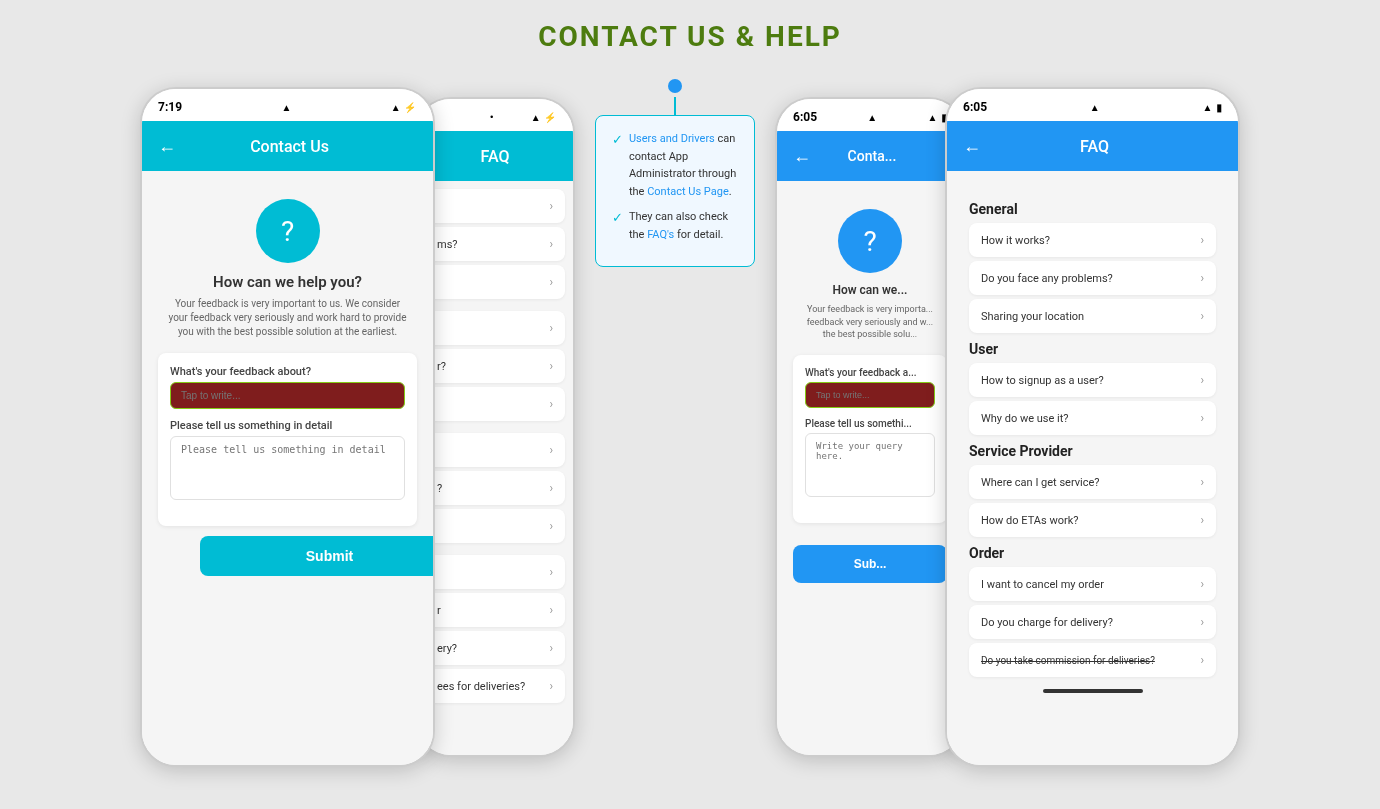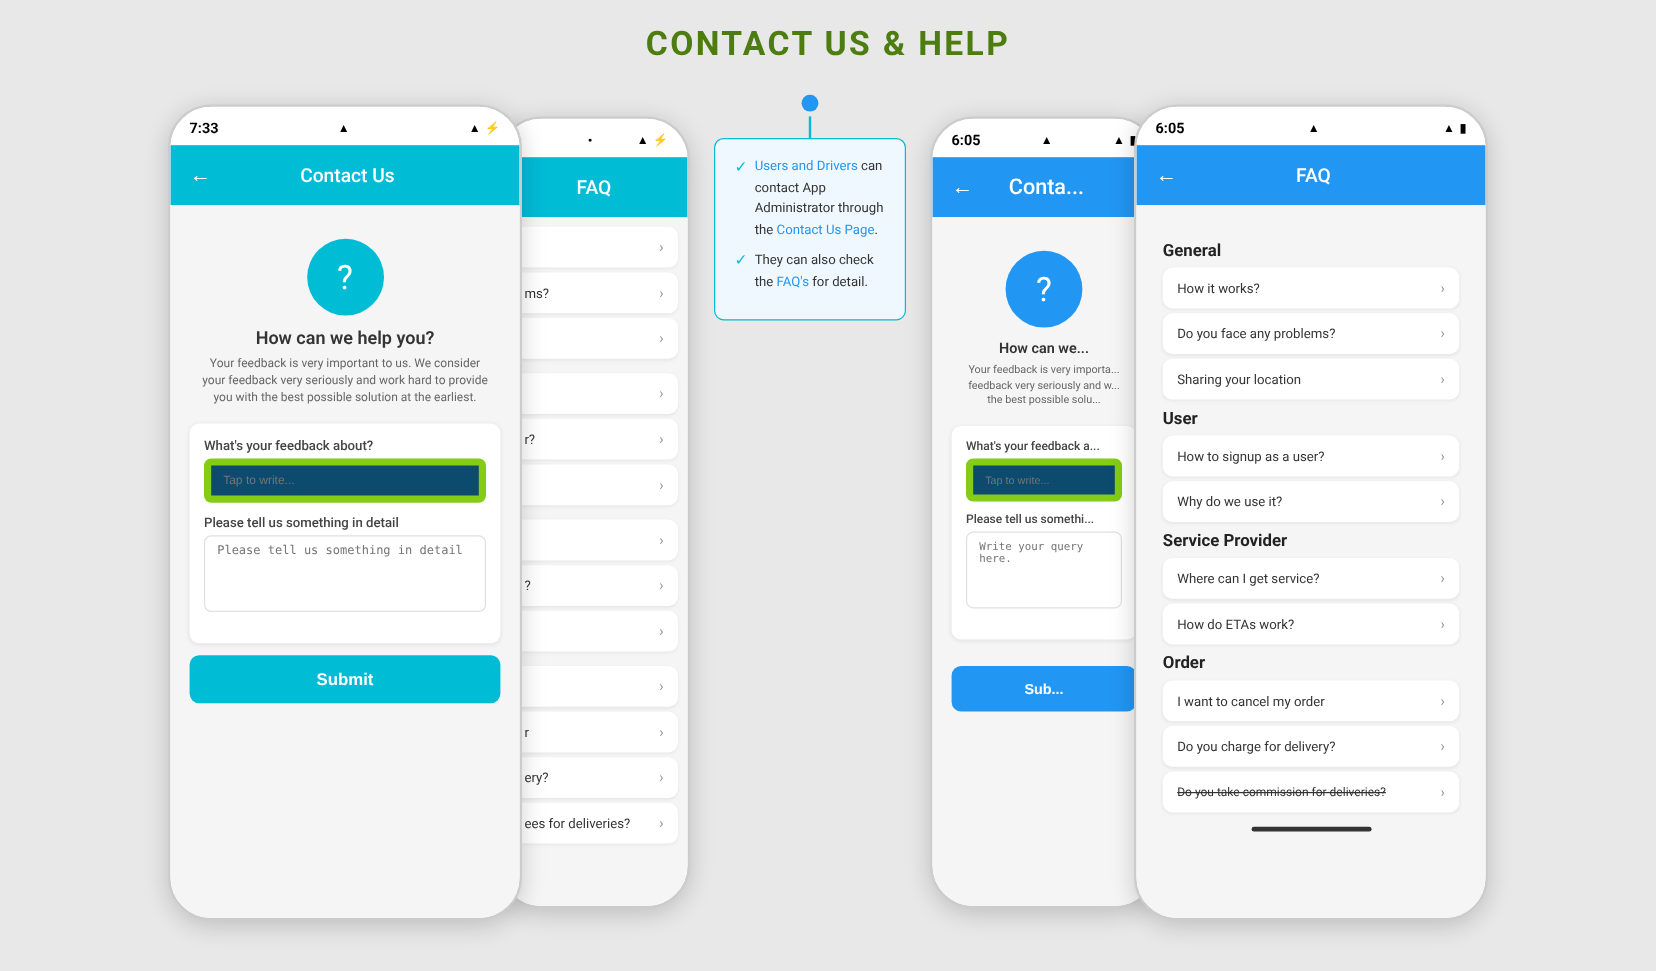--- a/index.html
+++ b/index.html
@@ -109,27 +109,27 @@
       box-shadow: 0 1px 4px rgba(0,0,0,0.08);
     }
     .form-label {
       font-size: 11px;
       color: #444;
       margin-bottom: 4px;
       font-weight: 500;
     }
     .form-input {
       width: 100%;
-      border: 6px solid #84cc16;
+      border: 1px solid #84cc16;
       border-radius: 6px;
       padding: 7px 10px;
       font-size: 10px;
       color: #999;
       margin-bottom: 10px;
-      background: #0c4a6e;
+      background: #7f1d1d;
     }
     .form-textarea {
       width: 100%;
       border: 1px solid #e0e0e0;
       border-radius: 6px;
       padding: 7px 10px;
       font-size: 10px;
       color: #999;
       height: 64px;
       resize: none;
@@ -138,21 +138,21 @@
     .submit-btn {
       width: 100%;
       padding: 12px;
       border-radius: 8px;
       border: none;
       color: #fff;
       font-size: 14px;
       font-weight: 600;
       cursor: pointer;
     }
-    .submit-btn.teal { background: #00bcd4; }
+    .submit-btn.teal { background: #00bcd4; margin-left: 42px; }
     .submit-btn.blue { background: #2196f3; }
 
     
     .faq-screen {
       padding: 22px;
       background: #f5f5f5;
       flex: 1;
       overflow: hidden;
     }
     .faq-section-title {
@@ -262,21 +262,21 @@
   </style>
 </head>
 <body>
 
 <h1 class="page-title">CONTACT US &amp; HELP</h1>
 
 <div class="phones-container">
 
   <div class="phone phone1">
     <div class="phone-status-bar">
-      <span class="status-time">7:33</span>
+      <span class="status-time">7:19</span>
       <span style="font-size:10px;">▲</span>
       <div class="status-icons">
         <span>▲</span>
         <span>⚡</span>
       </div>
     </div>
     <div class="phone-content">
       <div class="app-header teal">
         <span class="header-back">←</span>
         <span class="header-title">Contact Us</span>
@@ -400,21 +400,21 @@
       <span class="status-time">6:05</span>
       <span style="font-size:10px;">▲</span>
       <div class="status-icons">
         <span>▲</span>
         <span>▮</span>
       </div>
     </div>
     <div class="phone-content">
       <div class="app-header blue">
         <span class="header-back">←</span>
-        <span class="header-title" style="font-size:18px;">Conta...</span>
+        <span class="header-title" style="font-size:14px;">Conta...</span>
         <span style="width:30px;"></span>
       </div>
       <div class="phone-body contact-screen">
         <div class="help-icon-circle blue">
           <span>?</span>
         </div>
         <div class="help-title" style="font-size:12px;">How can we...</div>
         <div class="help-subtitle" style="font-size:9px;">Your feedback is very importa... feedback very seriously and w... the best possible solu...</div>
         <div class="form-card">
           <div class="form-label" style="font-size:10px;">What's your feedback a...</div>

